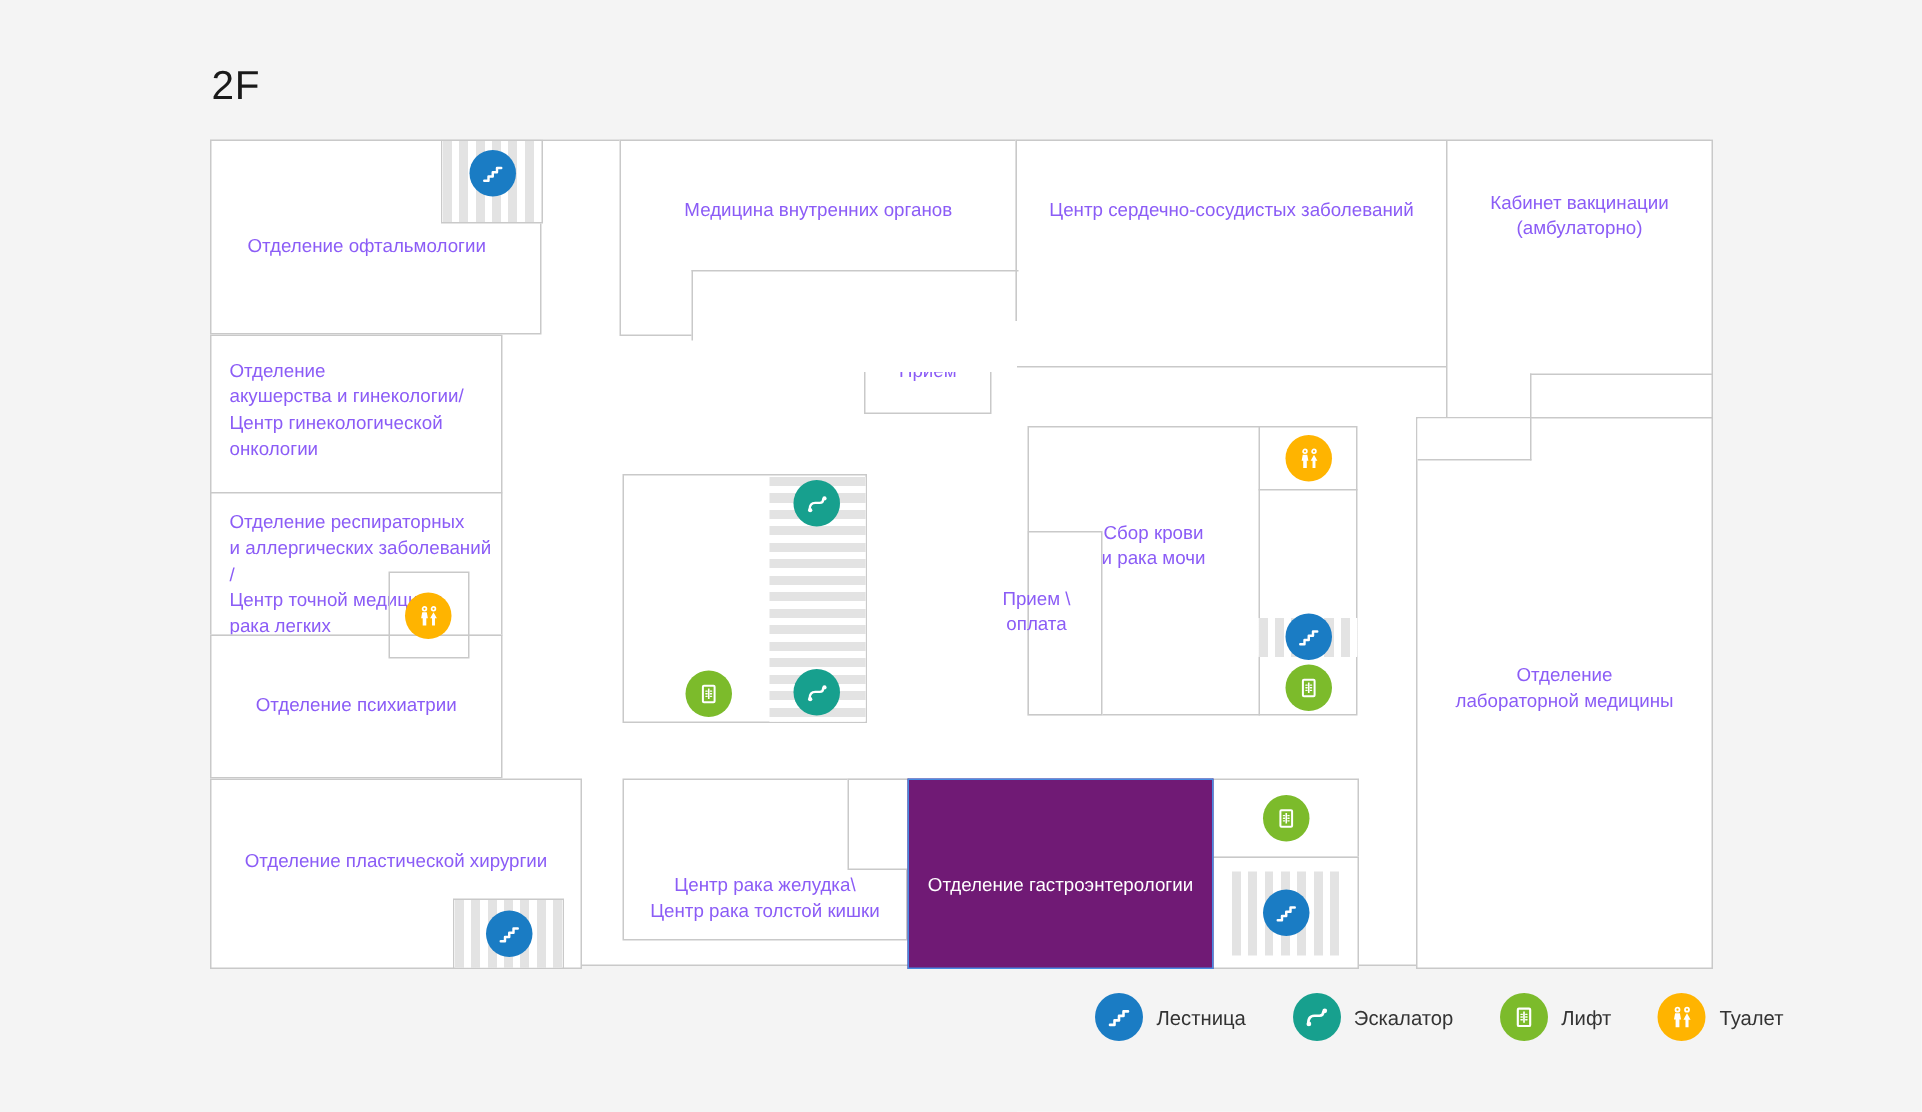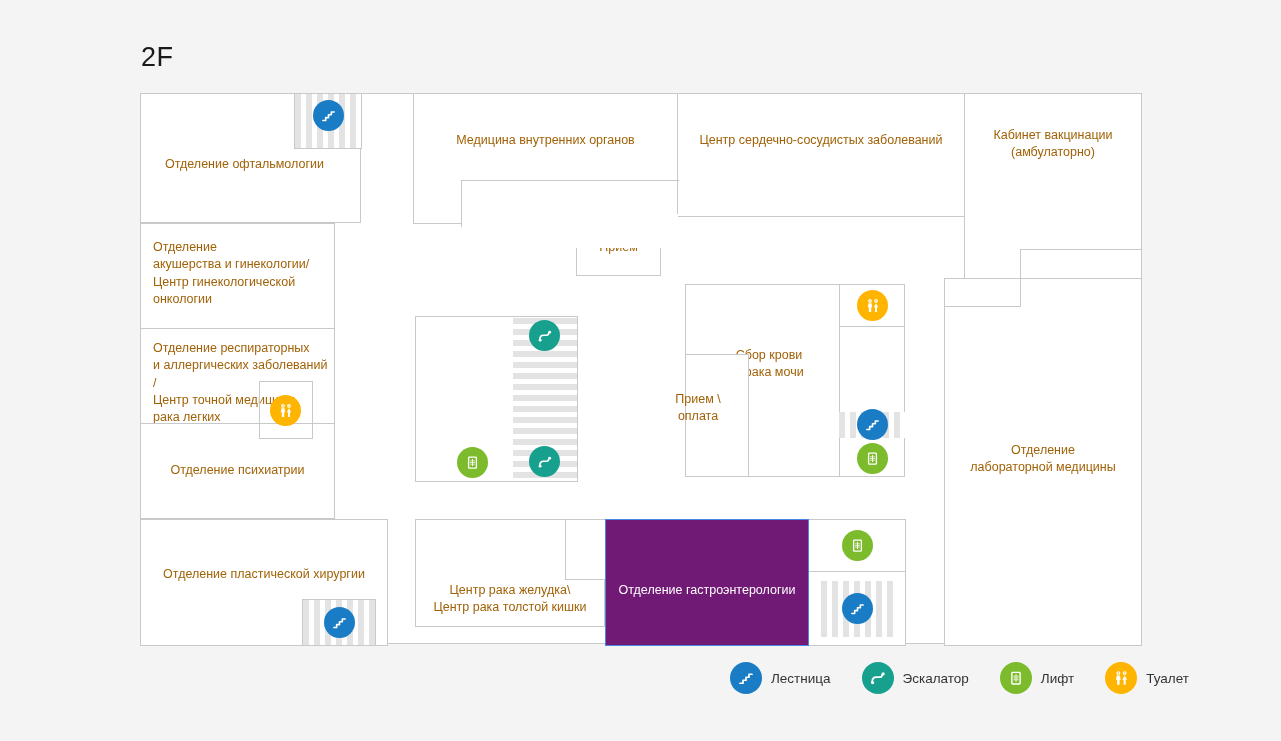--- a/index.html
+++ b/index.html
@@ -30,21 +30,21 @@
     position: absolute;
     background: #ffffff;
     border: 1px solid #c9c9c9;
     display: flex;
     align-items: center;
     justify-content: center;
     text-align: center;
   }
   .room .rlabel {
     font-size: 12.5px;
-    color: #a16207;
+    color: #8b5cf6;
     line-height: 1.38;
     white-space: pre-line;
     padding: 0 6px;
   }
   .room.left-align { justify-content: flex-start; }
   .room.left-align .rlabel { text-align: left; padding-left: 12px; }
   .room.top-align { align-items: flex-start; }
 
   
   .room.highlight {
@@ -165,21 +165,21 @@
     </div>
 
     <div class="room" style="left:272px; top:-1px; width:265px; height:131px;">
       <span class="rlabel" style="position:absolute; left:0; right:0; top:38px;">Медицина внутренних органов</span>
     </div>
 
     <div class="mask" style="left:320px; top:120px; width:217px; height:34px;"></div>
     <div class="wall" style="left:320px; top:86px; width:1px; height:47px;"></div>
     <div class="wall" style="left:320px; top:86px; width:218px; height:1px;"></div>
 
-    <div class="room" style="left:536px; top:-1px; width:288px; height:124px;">
+    <div class="room" style="left:536px; top:-1px; width:288px; height:152px;">
       <span class="rlabel" style="position:absolute; left:0; right:0; top:38px;">Центр сердечно-сосудистых заболеваний</span>
     </div>
 
     <div class="room top-align" style="left:823px; top:-1px; width:178px; height:194px;">
       <span class="rlabel" style="margin-top:33px;">Кабинет вакцинации
 (амбулаторно)</span>
     </div>
 
     <div class="room" style="left:435px; top:126px; width:85px; height:56px;">
       <span class="rlabel">Прием</span>
@@ -195,21 +195,21 @@
     <div class="wall" style="left:879px; top:155px; width:122px; height:1px;"></div>
     <div class="wall" style="left:804px; top:212px; width:76px; height:1px;"></div>
 
     <div class="room" style="left:274px; top:222px; width:163px; height:166px;"></div>
 
     <div class="room" style="left:544px; top:190px; width:220px; height:193px;">
       <span class="rlabel" style="position:absolute; left:18px; right:70px; top:62px;">Сбор крови
 и рака мочи</span>
     </div>
 
-    <div class="room" style="left:544px; top:260px; width:64px; height:123px; z-index:3;">
+    <div class="room" style="left:544px; top:260px; width:50px; height:123px; z-index:3;">
       <span class="rlabel" style="position:absolute; left:-40px; right:-2px; top:36px;">Прием \
 оплата</span>
     </div>
 
     <div class="wall" style="left:698px; top:190px; width:1px; height:193px; z-index:5;"></div>
 
     <div class="wall" style="left:698px; top:232px; width:66px; height:1px; z-index:5;"></div>
 
     <div class="wall" style="left:698px; top:343px; width:66px; height:1px; z-index:5;"></div>
 

